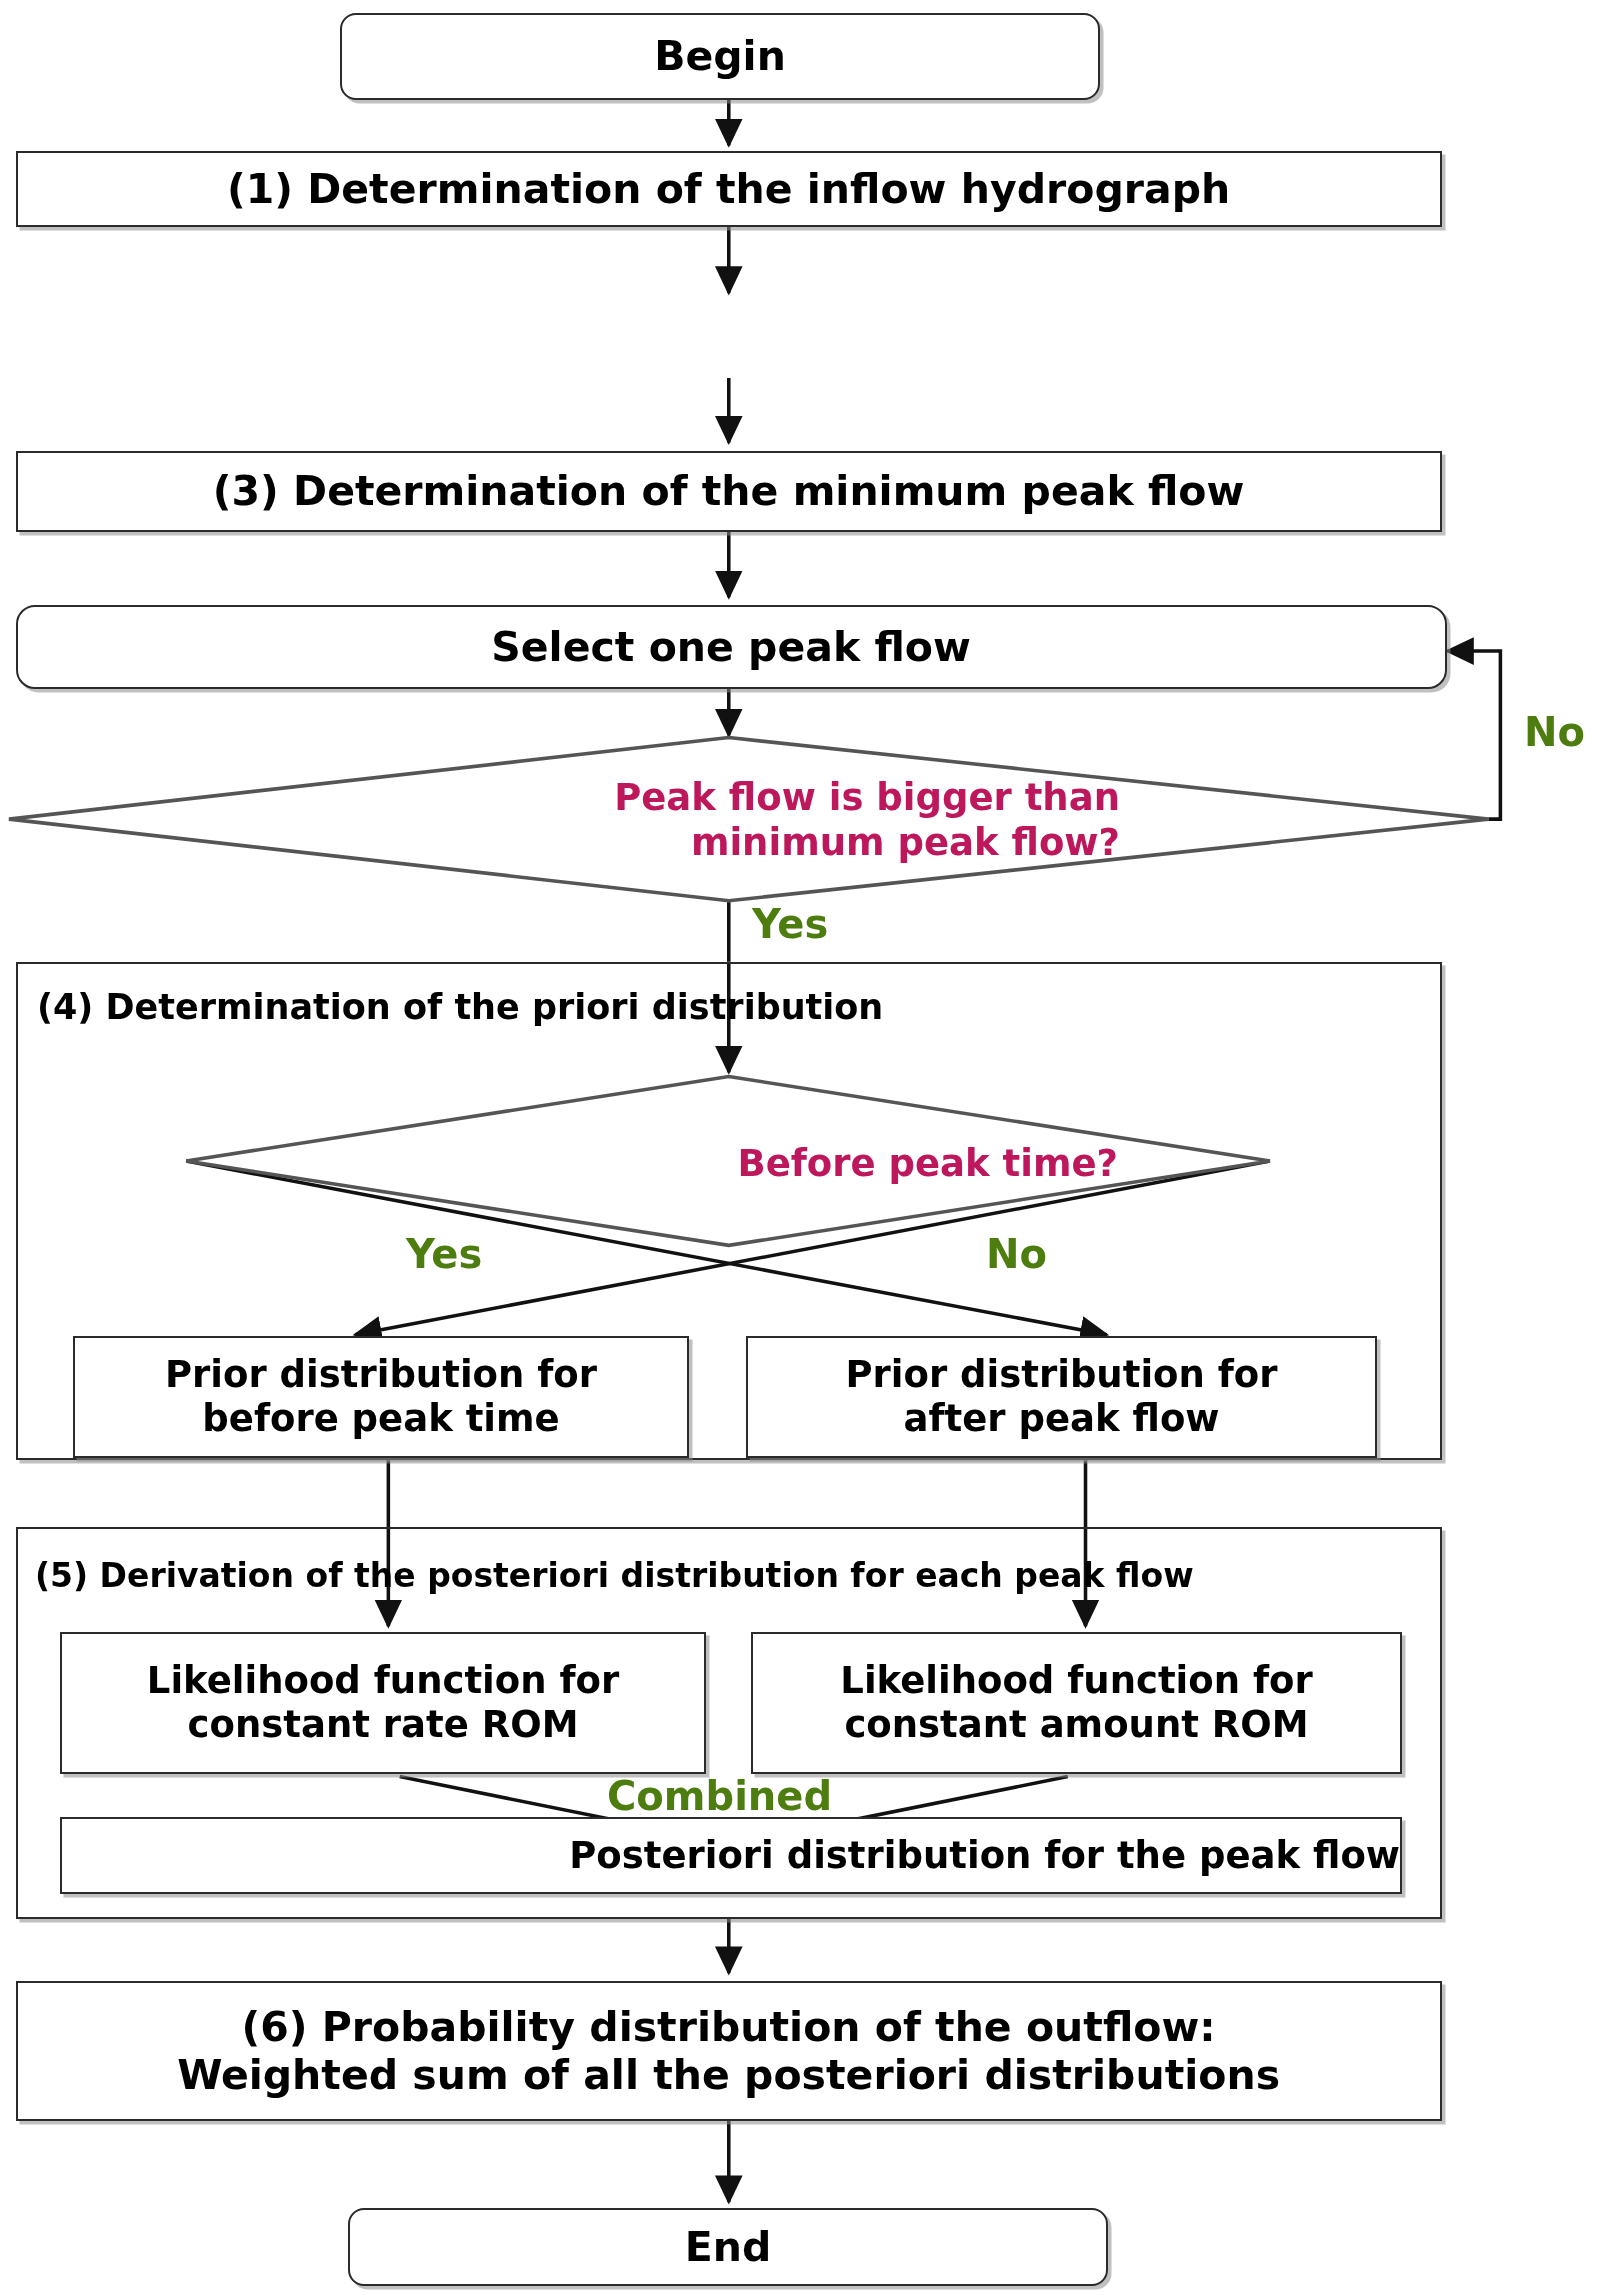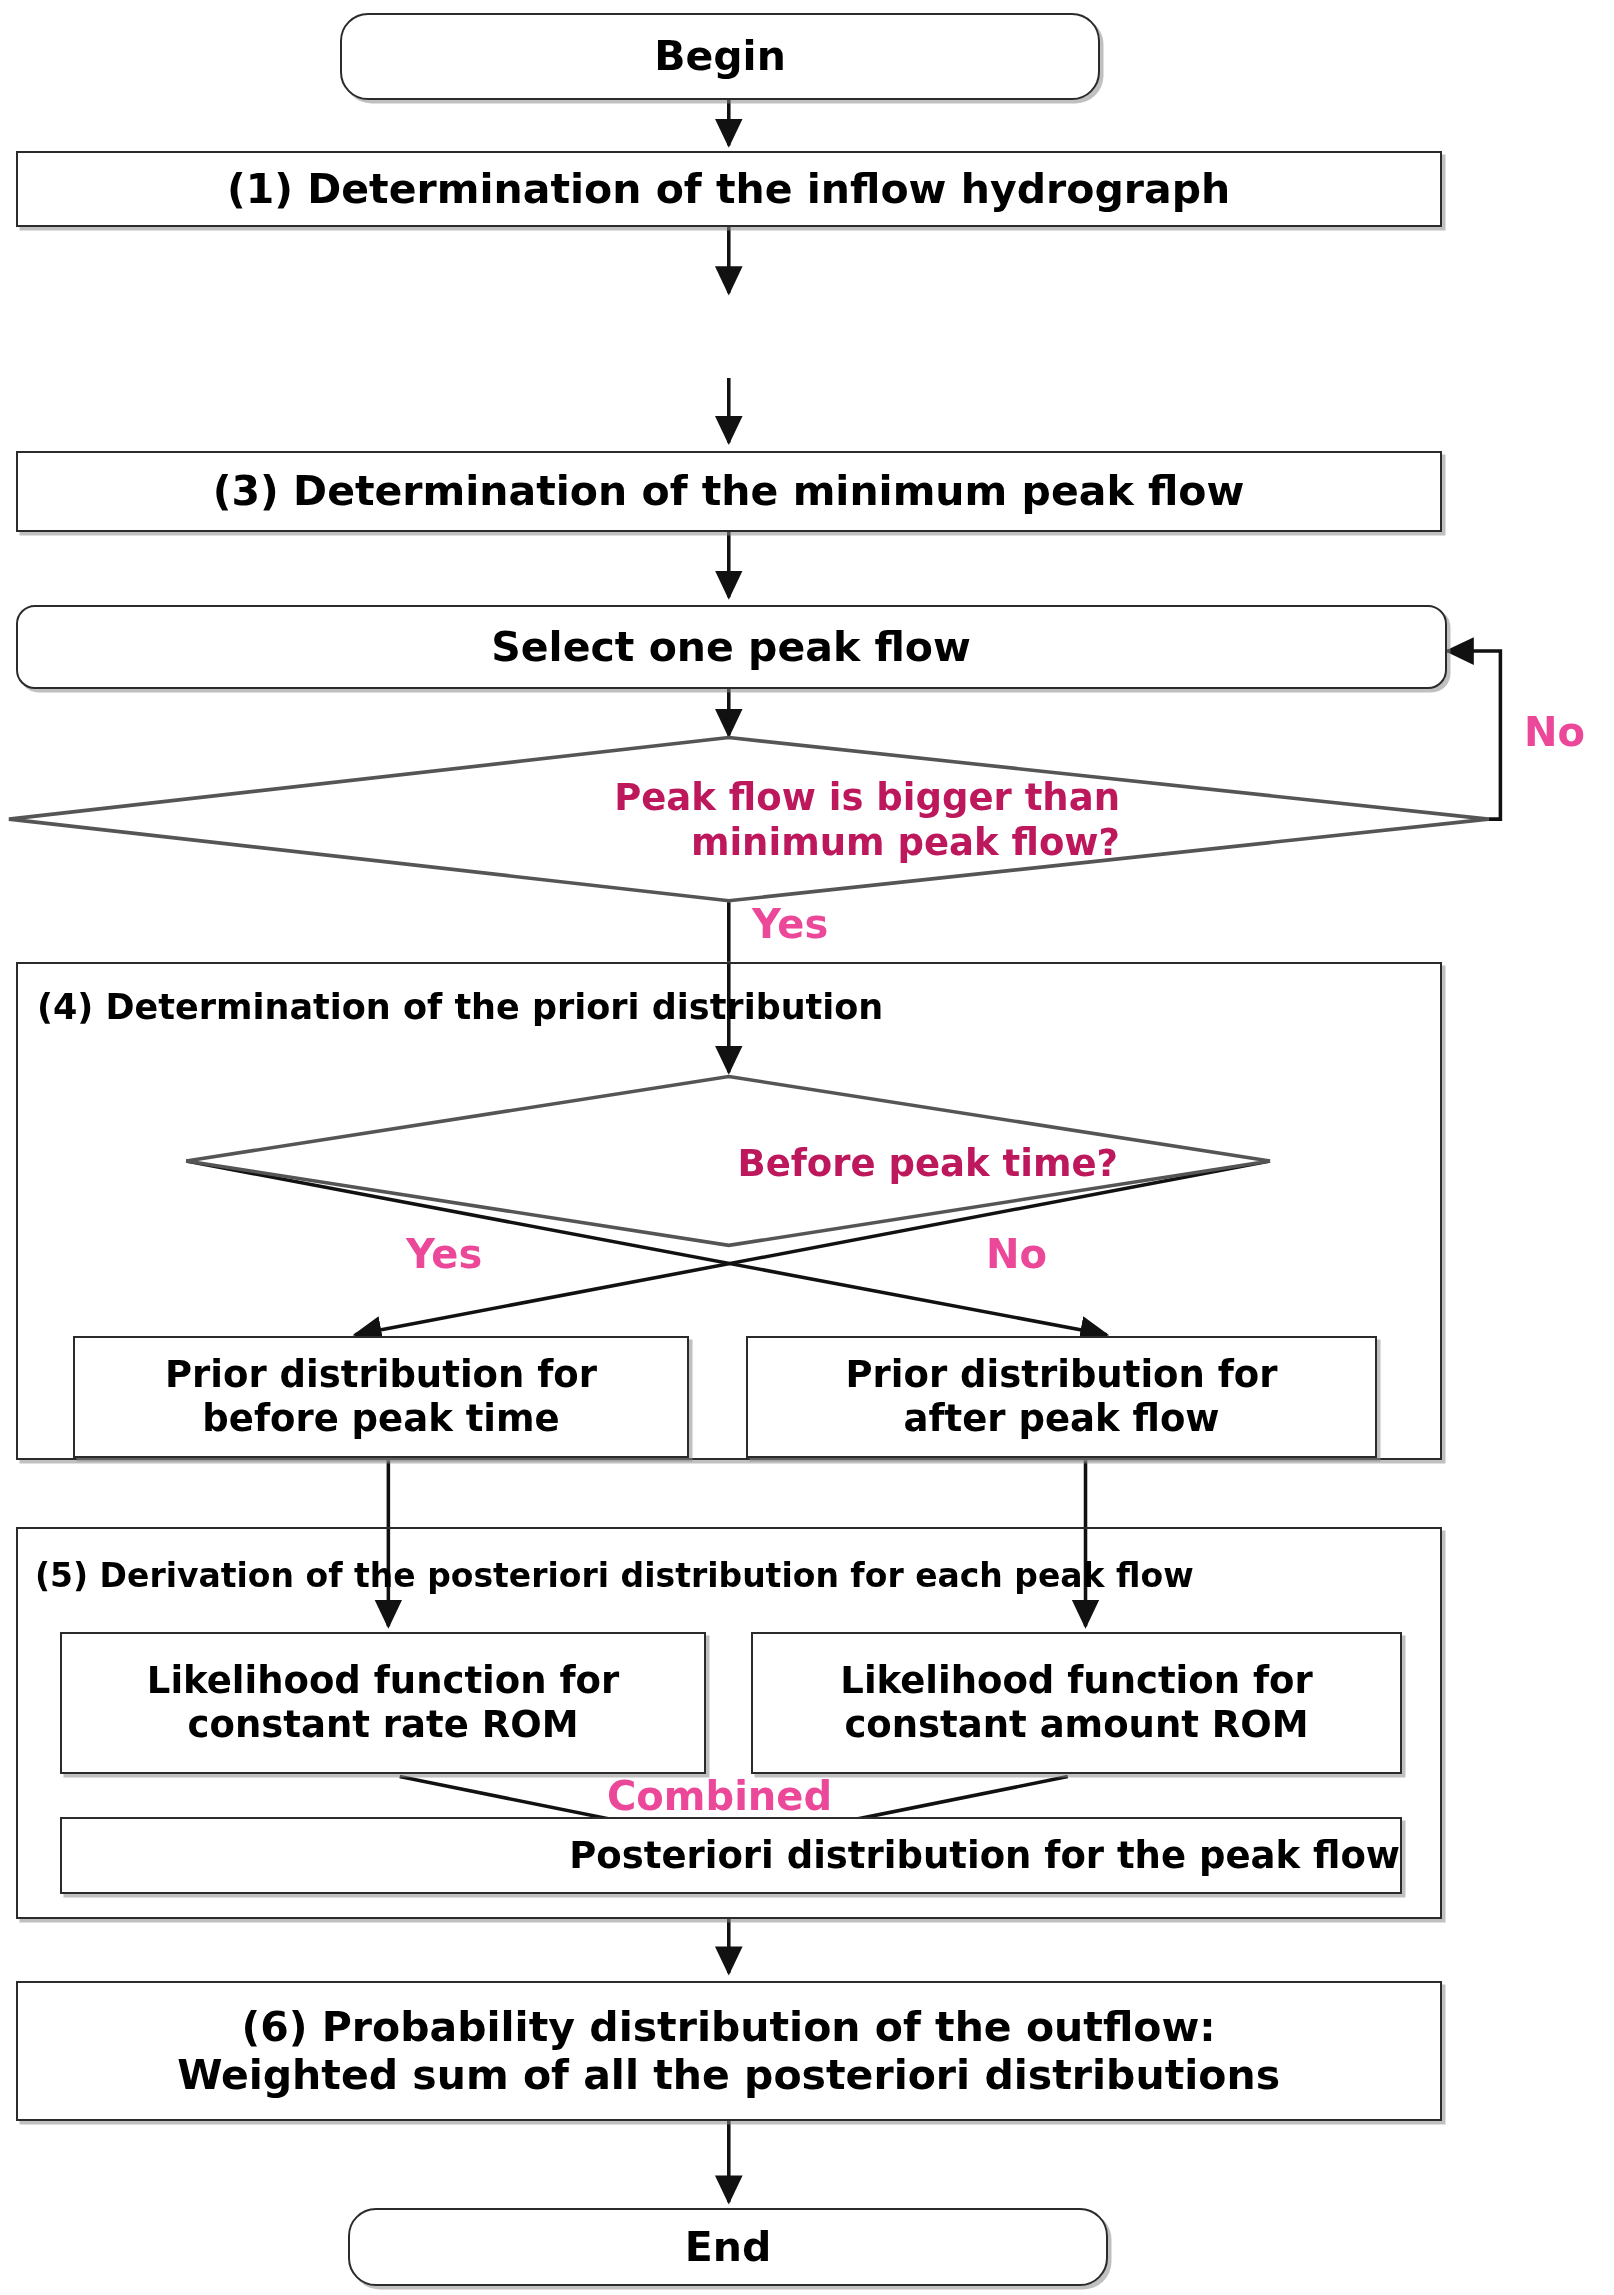--- a/index.html
+++ b/index.html
@@ -36,40 +36,40 @@
     align-items: center;
     justify-content: center;
     text-align: center;
     color: #000000;
     font-weight: bold;
     line-height: 1.18;
     box-shadow: 3.5px 3.5px 0 0 rgba(140,140,140,0.55);
     z-index: 3;
   }
   .node.rounded {
-    border-radius: 28px;
+    border-radius: 16px;
   }
   .node.container {
     display: block;
     box-shadow: 3.5px 3.5px 0 0 rgba(140,140,140,0.55);
     background: transparent;
     z-index: 1;
   }
   .container-title {
     position: absolute;
     font-weight: bold;
     color: #000;
     white-space: nowrap;
     z-index: 2;
   }
   .txt { display: block; }
   .edge-label {
     position: absolute;
     font-weight: bold;
-    color: #ec4899;
+    color: #4d7c0f;
     white-space: nowrap;
     z-index: 6;
     background: transparent;
   }
   
   .fs-terminal { font-size: 41px; }
   .fs-step     { font-size: 41px; }
   .fs-select   { font-size: 41px; }
   .fs-diamond  { font-size: 37px; }
   .fs-sub      { font-size: 37px; }

